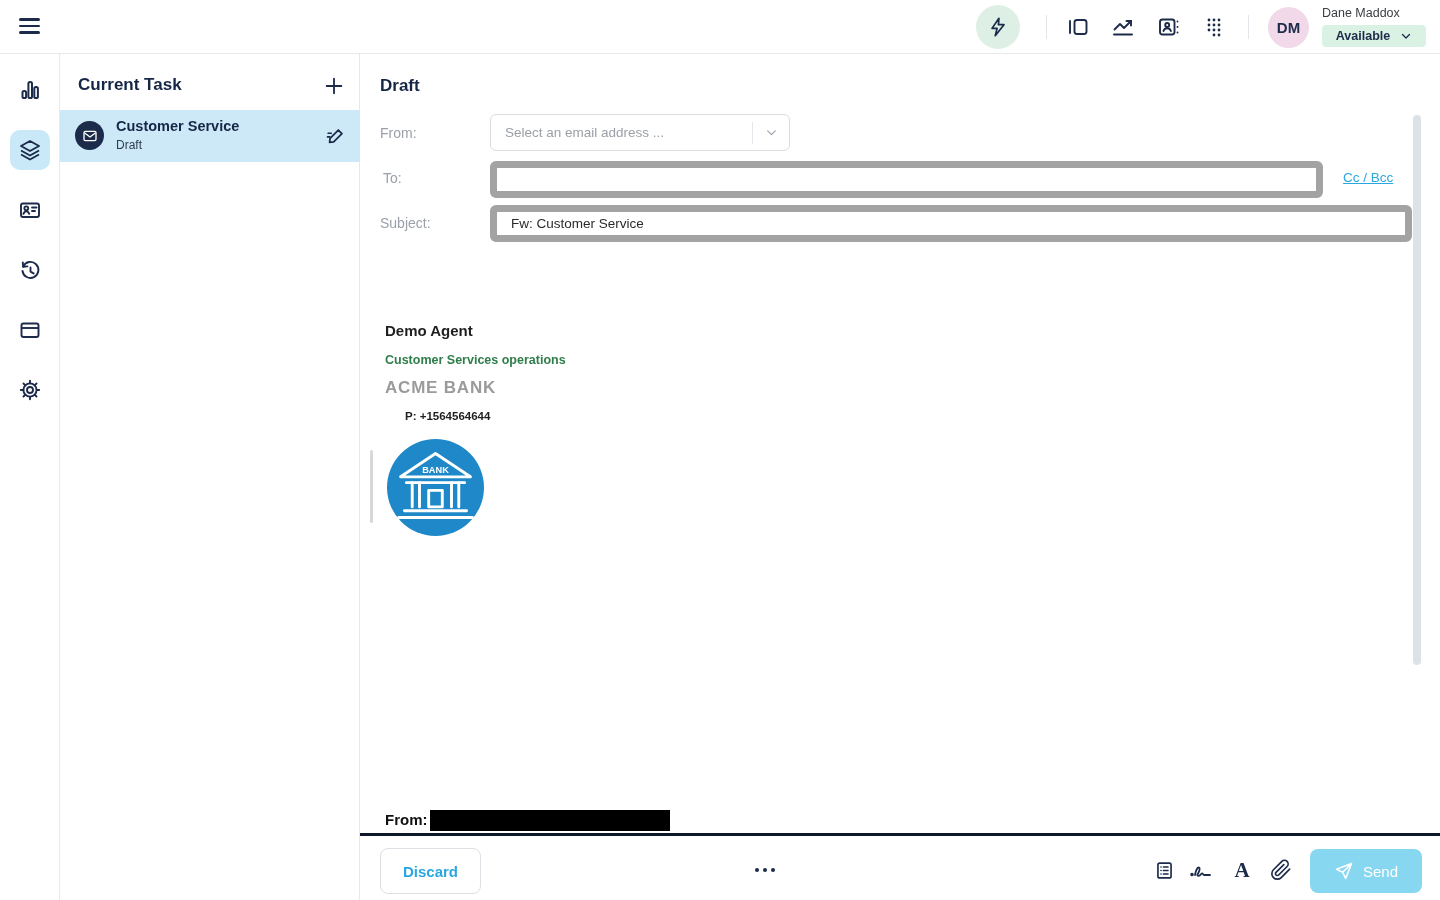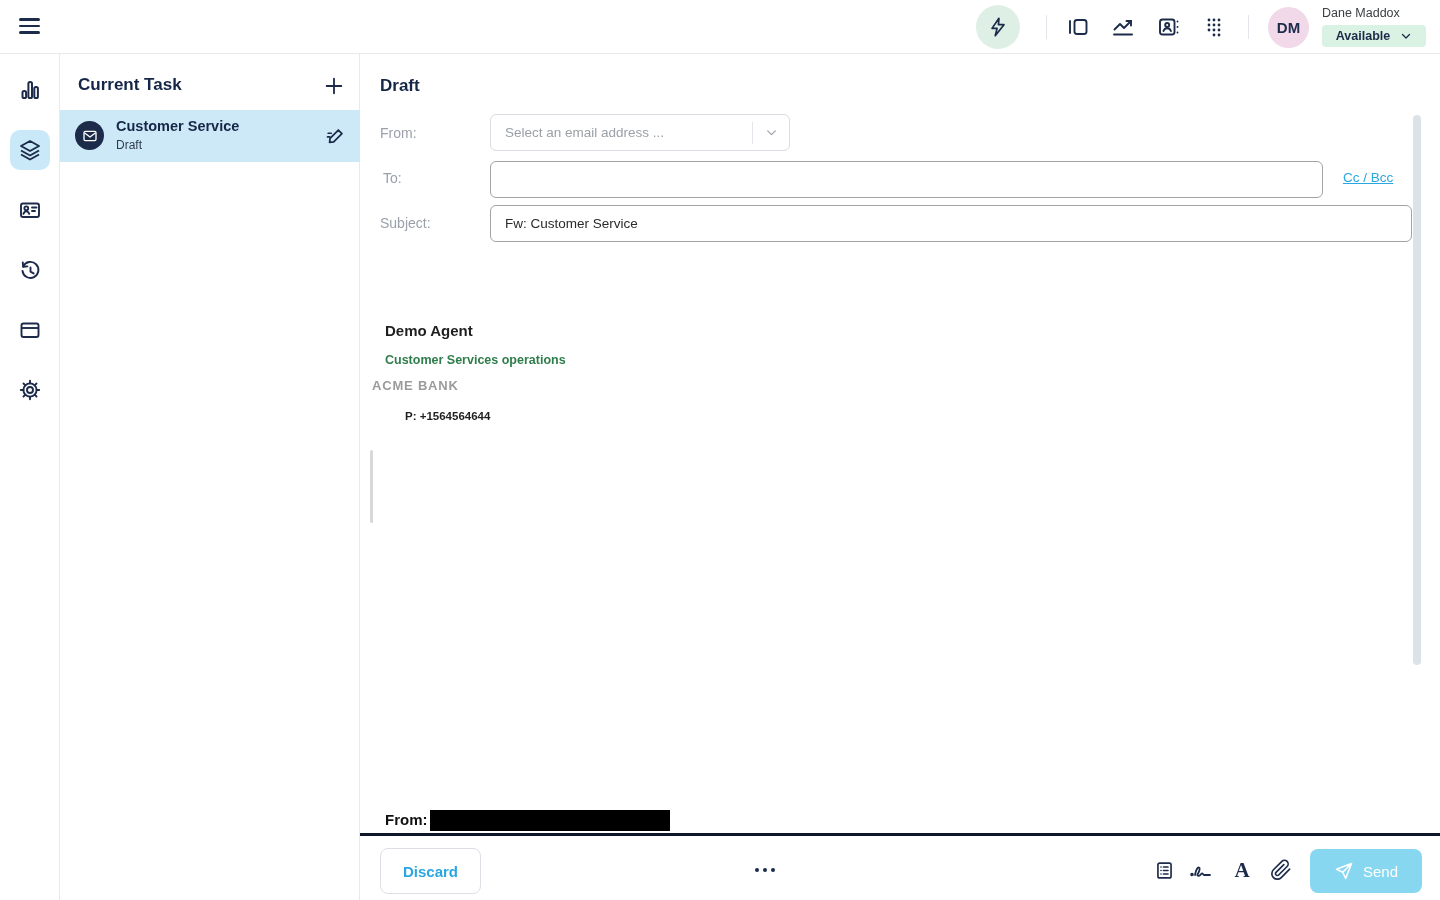--- a/index.html
+++ b/index.html
@@ -37,28 +37,28 @@
   .task-edit { position:absolute; left:264px; top:14px; width:24px; height:24px; display:flex; align-items:center; justify-content:center; cursor:pointer; }
 
   
   .main { position:absolute; left:360px; top:54px; width:1080px; height:846px; background:#fff; }
   .main-title { position:absolute; left:20px; top:22px; font-size:17px; font-weight:700; color:#152647; }
   .field-label { position:absolute; font-size:14px; color:#9aa1aa; }
   .from-select { position:absolute; left:130px; top:60px; width:300px; height:37px; border:1px solid #d9dde2; border-radius:6px; background:#fff; display:flex; align-items:center; cursor:pointer; }
   .from-select .ph { flex:1; padding-left:14px; font-size:13.5px; color:#9aa0a6; }
   .from-select .sep { width:1px; height:22px; background:#e3e6ea; }
   .from-select .chev { width:36px; display:flex; align-items:center; justify-content:center; }
-  .text-input { position:absolute; height:37px; border:1px solid #a3a3a3; border-radius:6px; background:#fff; font-size:13.5px; color:#2b2b2b; padding:0 14px; font-family:"Liberation Sans", sans-serif; outline:none; }
+  .text-input { position:absolute; height:37px; border:7px solid #a3a3a3; border-radius:6px; background:#fff; font-size:13.5px; color:#2b2b2b; padding:0 14px; font-family:"Liberation Sans", sans-serif; outline:none; }
   .ccbcc { position:absolute; left:983px; top:116px; font-size:13.5px; color:#2aa7e0; text-decoration:underline; cursor:pointer; }
 
   
   .editor { position:absolute; left:0; top:197px; width:1053px; height:582px; cursor:text; }
   .sig-name { position:absolute; left:25px; top:71px; font-size:15px; font-weight:700; color:#1f1f1f; }
   .sig-dept { position:absolute; left:25px; top:102px; font-size:12.5px; font-weight:700; color:#2f7d4a; }
-  .sig-co   { position:absolute; left:12px; top:127px; font-size:13px; font-weight:700; color:#9b9b9b; letter-spacing:0.8px; }
+  .sig-co   { position:absolute; left:25px; top:127px; font-size:17px; font-weight:700; color:#9b9b9b; letter-spacing:0.8px; }
   .sig-ph   { position:absolute; left:25px; top:159px; font-size:11.5px; font-weight:700; color:#1f1f1f;padding-left:20px; }
   .sig-logo { position:absolute; left:27px; top:188px; width:97px; height:97px; }
   .gutter-bar { position:absolute; left:10px; top:199px; width:3px; height:73px; background:#d8d8d8; border-radius:2px; }
 
   .q-line { position:absolute; left:25px; font-size:15px; color:#1f1f1f; white-space:nowrap; }
   .q-line b { font-weight:700; color:#111; }
   .redact { display:inline-block; background:#000; height:21px; vertical-align:middle; margin-left:2px; position:relative; top:-1px; }
   .redact.from { width:240px; }
   .redact.to { width:350px; }
 
@@ -265,20 +265,35 @@
     <input class="text-input" style="left: 130px; top: 151px; width: 922px;" value="Fw: Customer Service">
 
     <div class="editor">
       <div class="sig-name">Demo Agent</div>
       <div class="sig-dept">Customer Services operations</div>
       <div class="sig-co">ACME BANK</div>
       <div class="sig-ph">P: +1564564644</div>
 
       <div class="gutter-bar"></div>
 
+      <div class="sig-logo">
+        <svg width="97" height="97" viewBox="0 0 100 100">
+          <circle cx="50" cy="50" r="50" fill="#1e88c8"></circle>
+          <g fill="none" stroke="#ffffff" stroke-width="3" stroke-linejoin="round" stroke-linecap="round">
+            <path d="M50 15 L86 39 H14 Z"></path>
+            <path d="M20 45 H80"></path>
+            <path d="M26 45 V70 M33.5 45 V70"></path>
+            <path d="M66.5 45 V70 M74 45 V70"></path>
+            <rect x="43" y="53" width="14" height="17"></rect>
+            <path d="M18 74 H82"></path>
+            <path d="M12 81 H88"></path>
+          </g>
+          <text x="50" y="35" text-anchor="middle" font-size="9.5" font-weight="bold" fill="#ffffff" font-family="Liberation Sans, sans-serif">BANK</text>
+        </svg>
+      </div>
 
       <div class="q-line" style="top:560px;">
         <b>From:</b><span class="redact from"></span>
       </div>
       <div class="q-line" style="top:589px;">
         <b>Sent:</b><span> Tuesday, November 5, 2024 02:43:26 PM</span>
       </div>
       <div class="q-line" style="top:618px;">
         <b>To:</b><span class="redact to"></span>
       </div>

